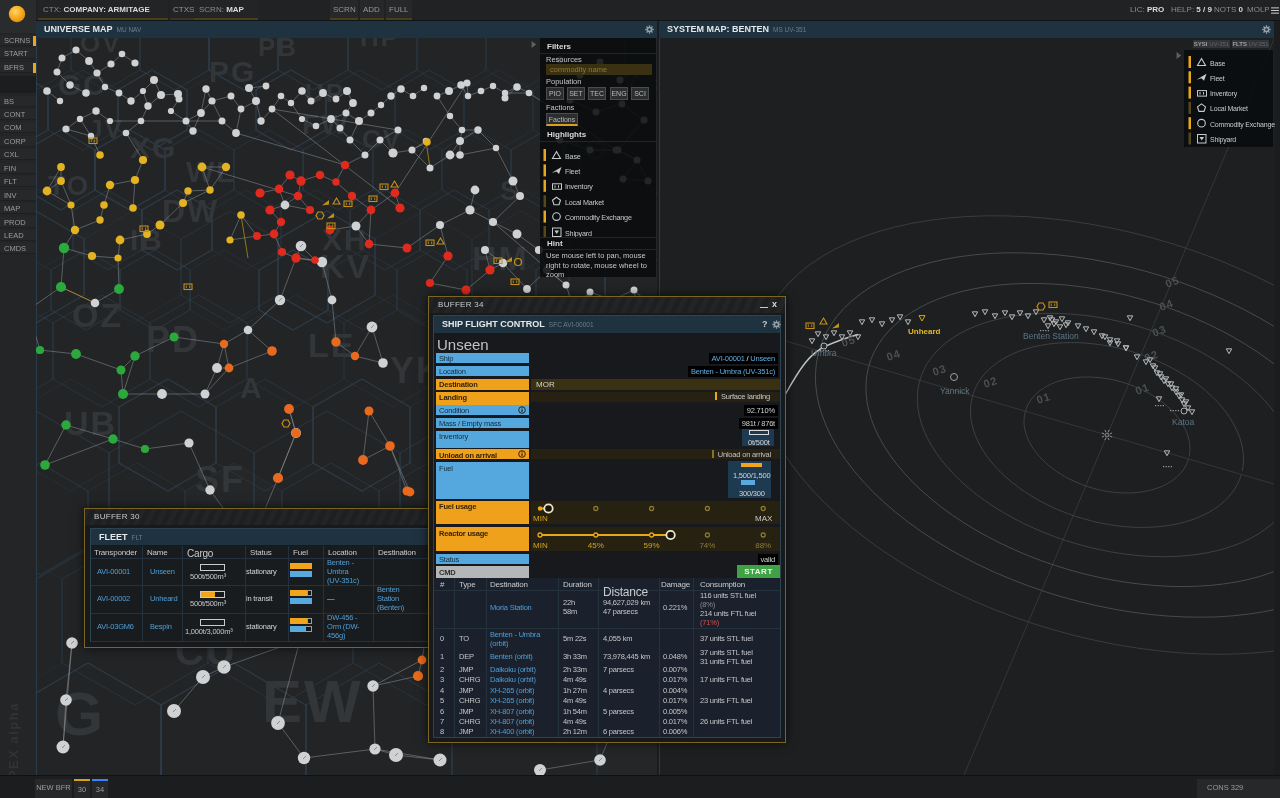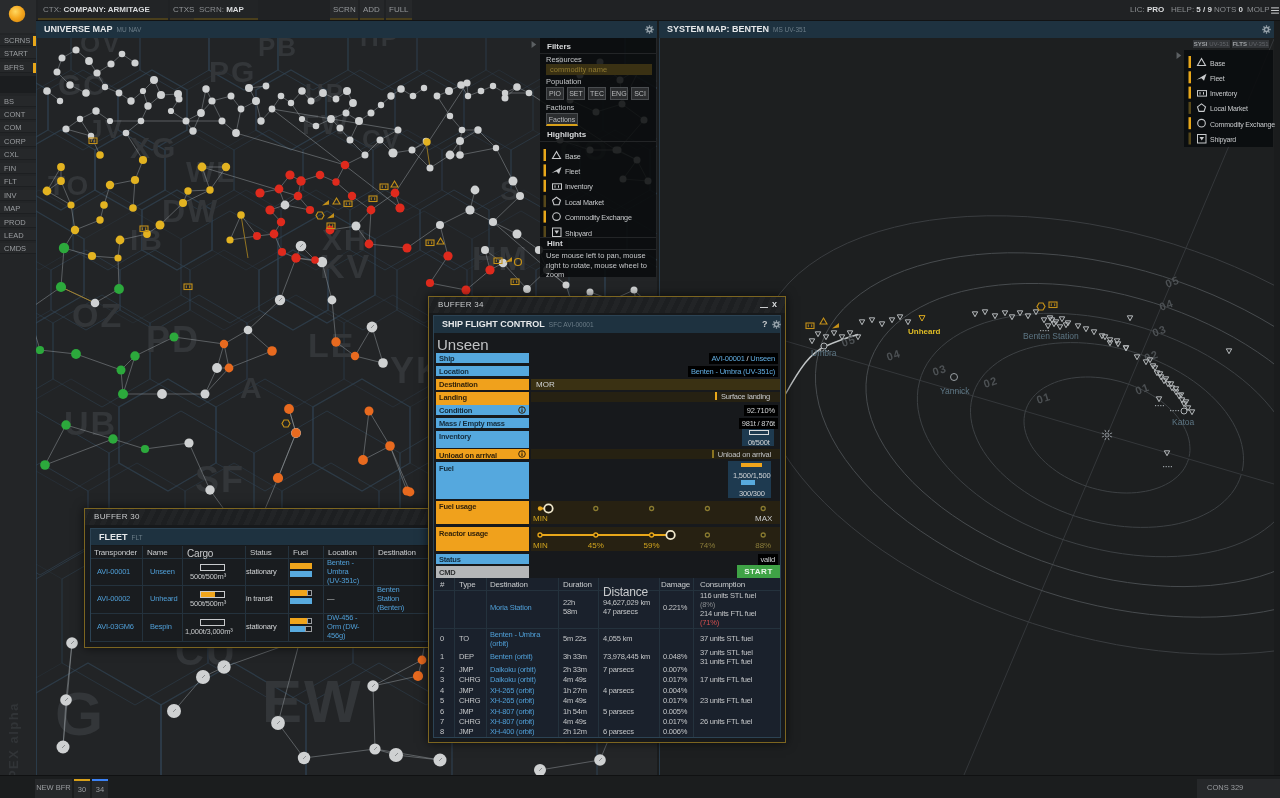--- a/index.html
+++ b/index.html
@@ -9,21 +9,21 @@
 #logo{left:0;top:0;width:36px;height:33px;background:#292b2d;z-index:30}
 #sidebar{left:0;top:33px;width:36px;height:742px;background:#232527}
 .sbi{position:absolute;left:0;width:36px;height:11px;line-height:11px;font-size:7.5px;color:#9a9da0;padding-left:4px;background:#26282a;border-bottom:1px solid #1d1f21}
 .sbyellow{position:absolute;left:33px;width:3px;background:#e8a71a}
 #bottombar{left:0;top:775px;width:1280px;height:23px;background:#1b1d1e;border-top:1px solid #101112}
 .bbtab{position:absolute;top:779px;height:19px;line-height:17px;font-size:7.5px;color:#9a9da0;background:#26282a;text-align:center;white-space:nowrap}
 .panelhead{position:absolute;height:17px;background:#1e3240;color:#e6e8ea;font-size:9px;font-weight:bold;line-height:17px;padding-left:8px}
 .panelhead span{font-weight:normal;font-size:6.5px;color:#6c7d88;margin-left:4px}
 .win{position:absolute;border:1px solid #7c6520;box-shadow:0 0 10px rgba(0,0,0,0.65);background:#17191b}
 .wtitle{height:16px;background:repeating-linear-gradient(115deg,#222426 0 5px,#1d1f21 5px 10px);color:#c8cacc;font-size:8px;line-height:16px;padding-left:9px;letter-spacing:0.3px}
-.blbl{position:absolute;left:436px;width:93px;background:#55a8de;color:#132b3c;font-size:7.5px;font-weight:bold;padding:1.5px 0 0 3px;overflow:hidden;letter-spacing:-0.2px}
+.blbl{position:absolute;left:436px;width:93px;background:#55a8de;color:#132b3c;font-size:7.5px;font-weight:normal;padding:1.5px 0 0 3px;overflow:hidden;letter-spacing:-0.2px}
 .olbl{position:absolute;left:436px;width:93px;background:#f0a11c;color:#33230a;font-size:7.5px;font-weight:bold;padding:1.5px 0 0 3px;overflow:hidden;letter-spacing:-0.2px}
 .glbl{position:absolute;left:436px;width:93px;background:#b4b6b8;color:#2c2e30;font-size:7.5px;font-weight:bold;padding:1.5px 0 0 3px;letter-spacing:-0.2px}
 .vb{position:absolute;background:#000000;color:#d0d2d4;font-size:7.5px;padding:1px 3px;white-space:nowrap;letter-spacing:-0.2px}
 .lnk{color:#62aee2}
 </style></head><body>
 <div class="abs" style="left:36px;top:21px;width:621px;height:754px;background:#222426;border-left:1px solid #2a3b49"></div>
 <div class="abs panelhead" style="left:36px;top:21px;width:621px">UNIVERSE MAP<span>MU NAV</span></div>
 <svg style="position:absolute;left:645px;top:25px" width="9" height="9" viewBox="0 0 9 9">
     <circle cx="4.5" cy="4.5" r="2" fill="none" stroke="#97a3ab" stroke-width="1.4"></circle>
     <line x1="7.1" y1="4.5" x2="8.7" y2="4.5" stroke="#97a3ab" stroke-width="1.3"></line>

